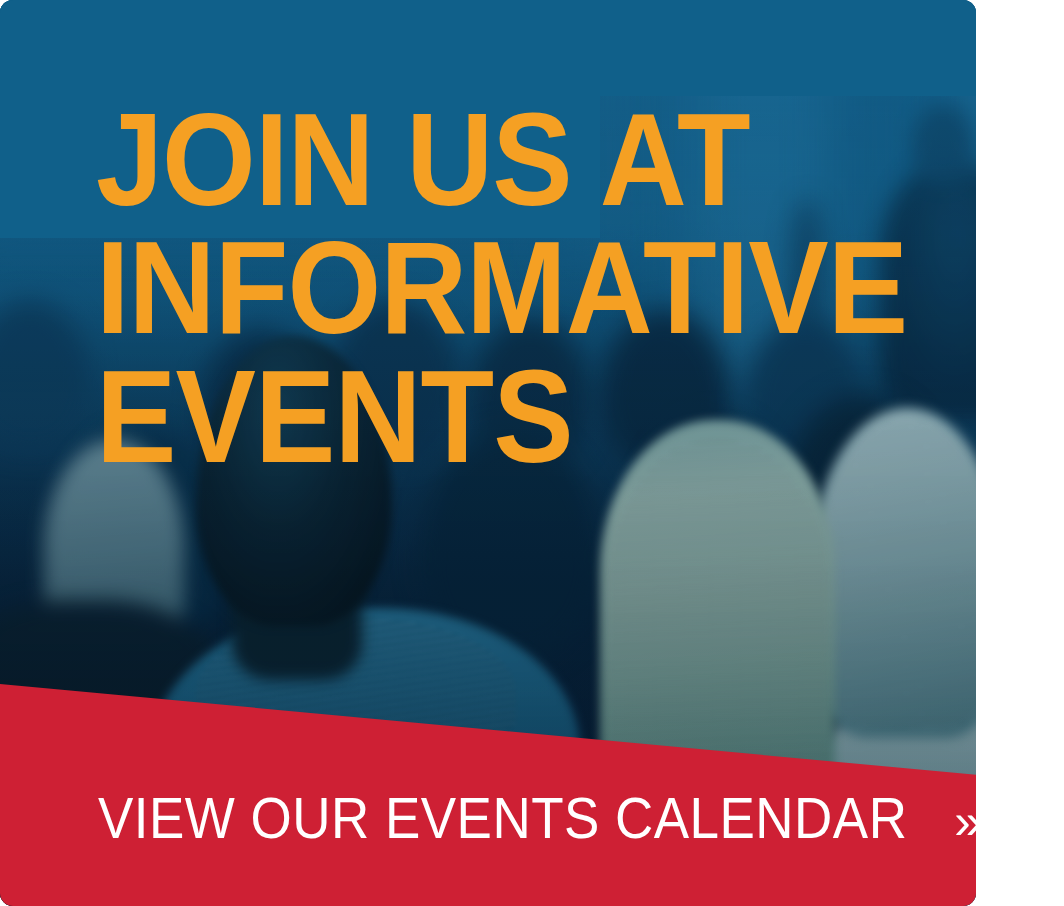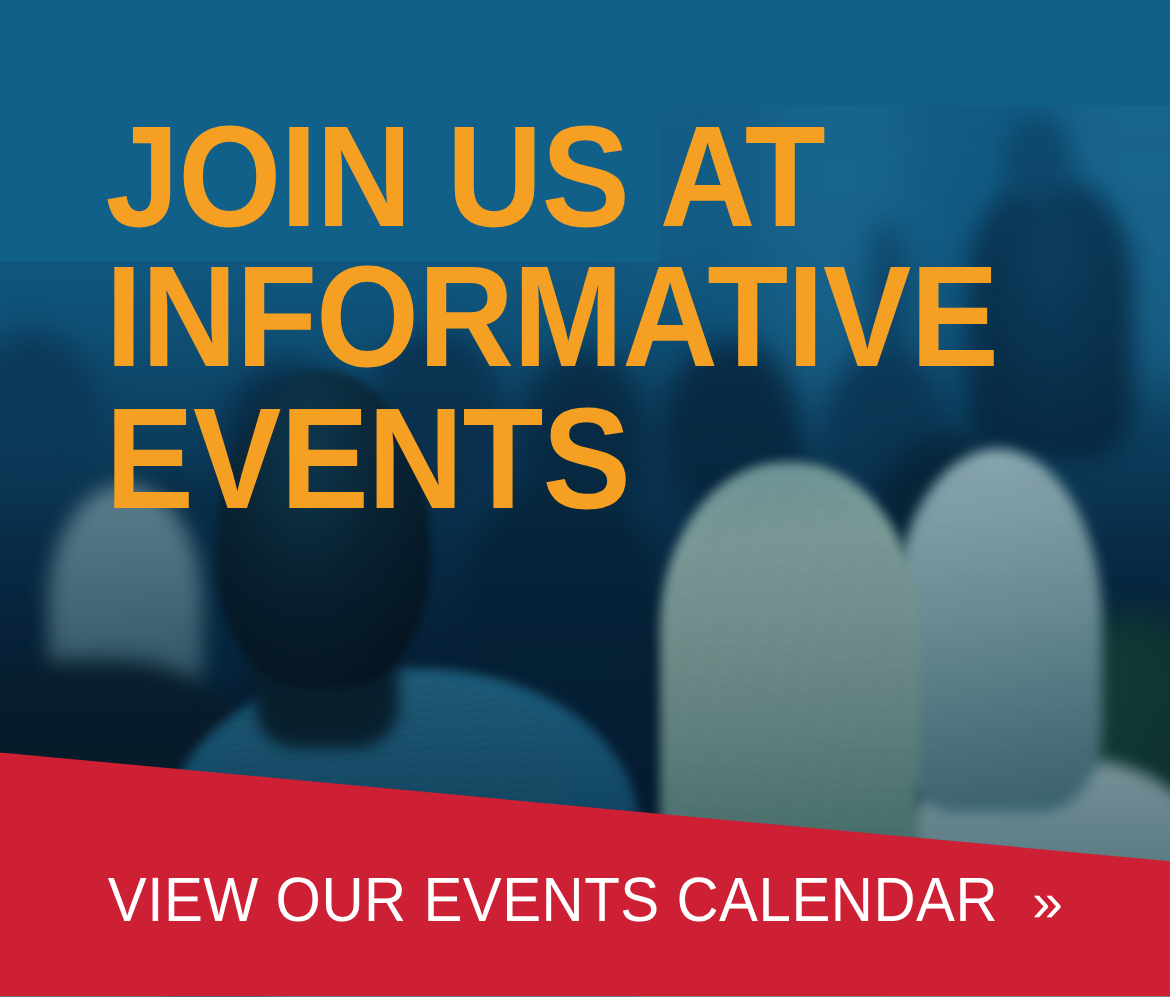--- a/index.html
+++ b/index.html
@@ -7,25 +7,26 @@
     padding: 0;
     background: #ffffff;
   }
   body {
     font-family: "Liberation Sans", sans-serif;
   }
 
   
   .promo-card {
     position: relative;
-    width: 1064px;
+    width: 976px;
     height: 906px;
     overflow: hidden;
     background: #0c4a6b;
     user-select: none;
+    border-radius: 13px;
   }
 
   
   .photo-layer {
     position: absolute;
     inset: 0;
     overflow: hidden;
   }
 
   
@@ -312,21 +313,21 @@
     clip-path: polygon(0 684px, 1064px 783px, 1064px 906px, 0 906px);
     z-index: 7;
   }
   .cta-link {
     position: absolute;
     left: 98px;
     top: 790px;
     z-index: 8;
     display: inline-flex;
     align-items: baseline;
-    gap: 0;
+    gap: 16px;
     text-decoration: none;
     cursor: pointer;
   }
   .cta-label {
     font-family: "Liberation Sans Narrow", "Liberation Sans", sans-serif;
     font-weight: 400;
     font-size: 57px;
     line-height: 1;
     letter-spacing: 0.5px;
     color: #ffffff;

